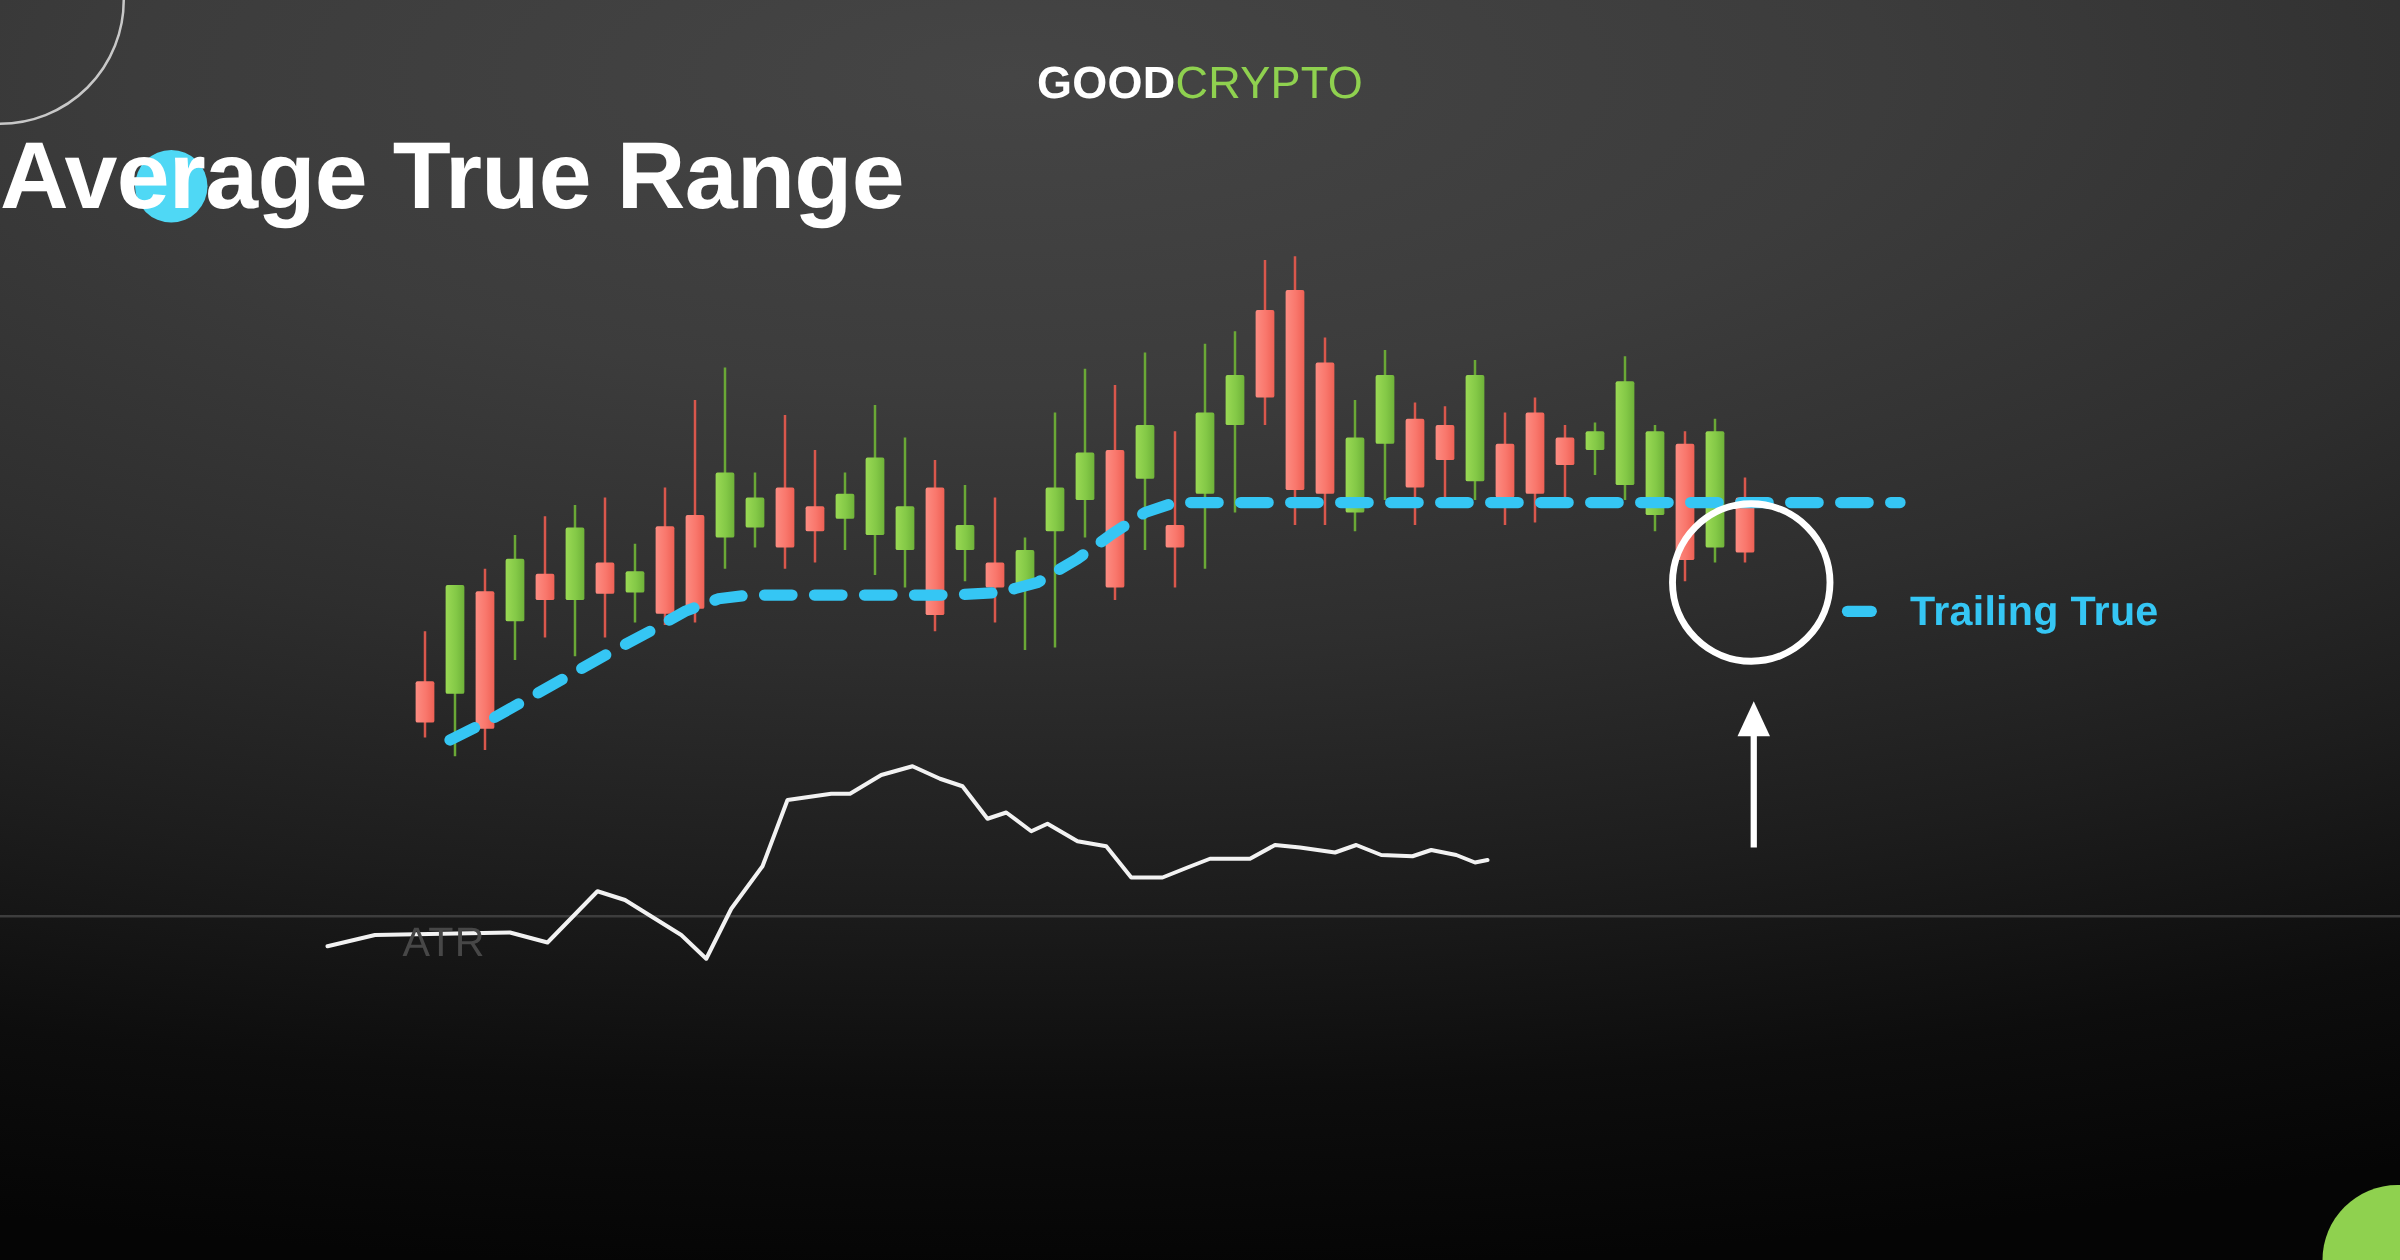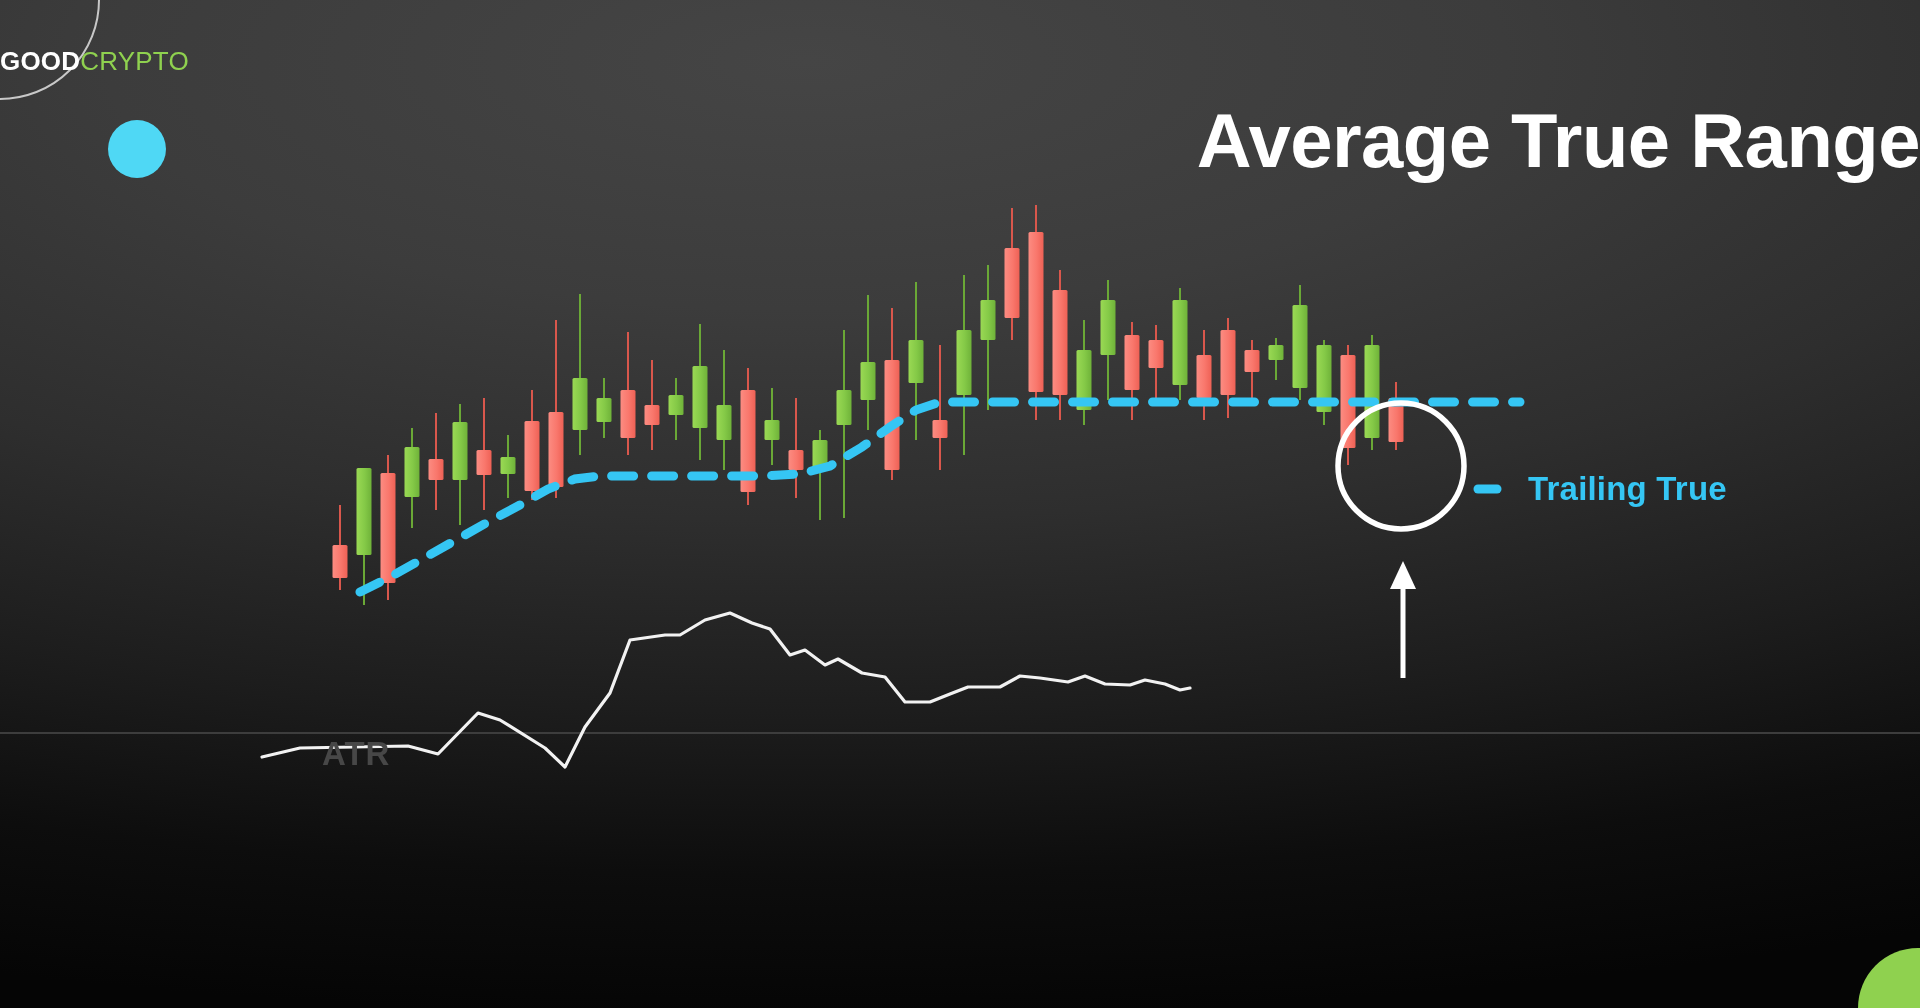--- a/index.html
+++ b/index.html
@@ -21,47 +21,46 @@
   .deco-ring {
     position:absolute;
     border-radius:50%;
     border:2px solid rgba(255,255,255,0.72);
   }
   .deco-dot { position:absolute; border-radius:50%; }
 
   
   .brand {
     position:absolute; left:0; right:0; top:48px;
-    text-align:left;
-    font-size:26px; letter-spacing:0.2px;
+    text-align:center;
+    font-size:36px; letter-spacing:0.2px;
     line-height:1;
     white-space:nowrap;
   }
   .brand .b-good { color:#ffffff; font-weight:bold; }
   .brand .b-crypto { color:#8fd14f; font-weight:400; }
 
   .page-title {
     position:absolute; left:0; right:0; top:100px;
-    text-align:right;
+    text-align:left;
     color:#ffffff;
     font-size:76px;
     font-weight:bold;
     letter-spacing:-0.5px;
     line-height:1.08;
-    margin-left:21px;
   }
 
   
   #chart-svg { position:absolute; left:0; top:0; }
 
   .panel-label {
     position:absolute;
     color:#474747;
     font-size:33px;
-    font-weight:700;
+    font-weight:400;
     letter-spacing:1px;
   }
 
   .annot-label {
     position:absolute;
     color:#35c6f4;
     font-size:33px;
     font-weight:bold;
     letter-spacing:0.2px;
     white-space:nowrap;

